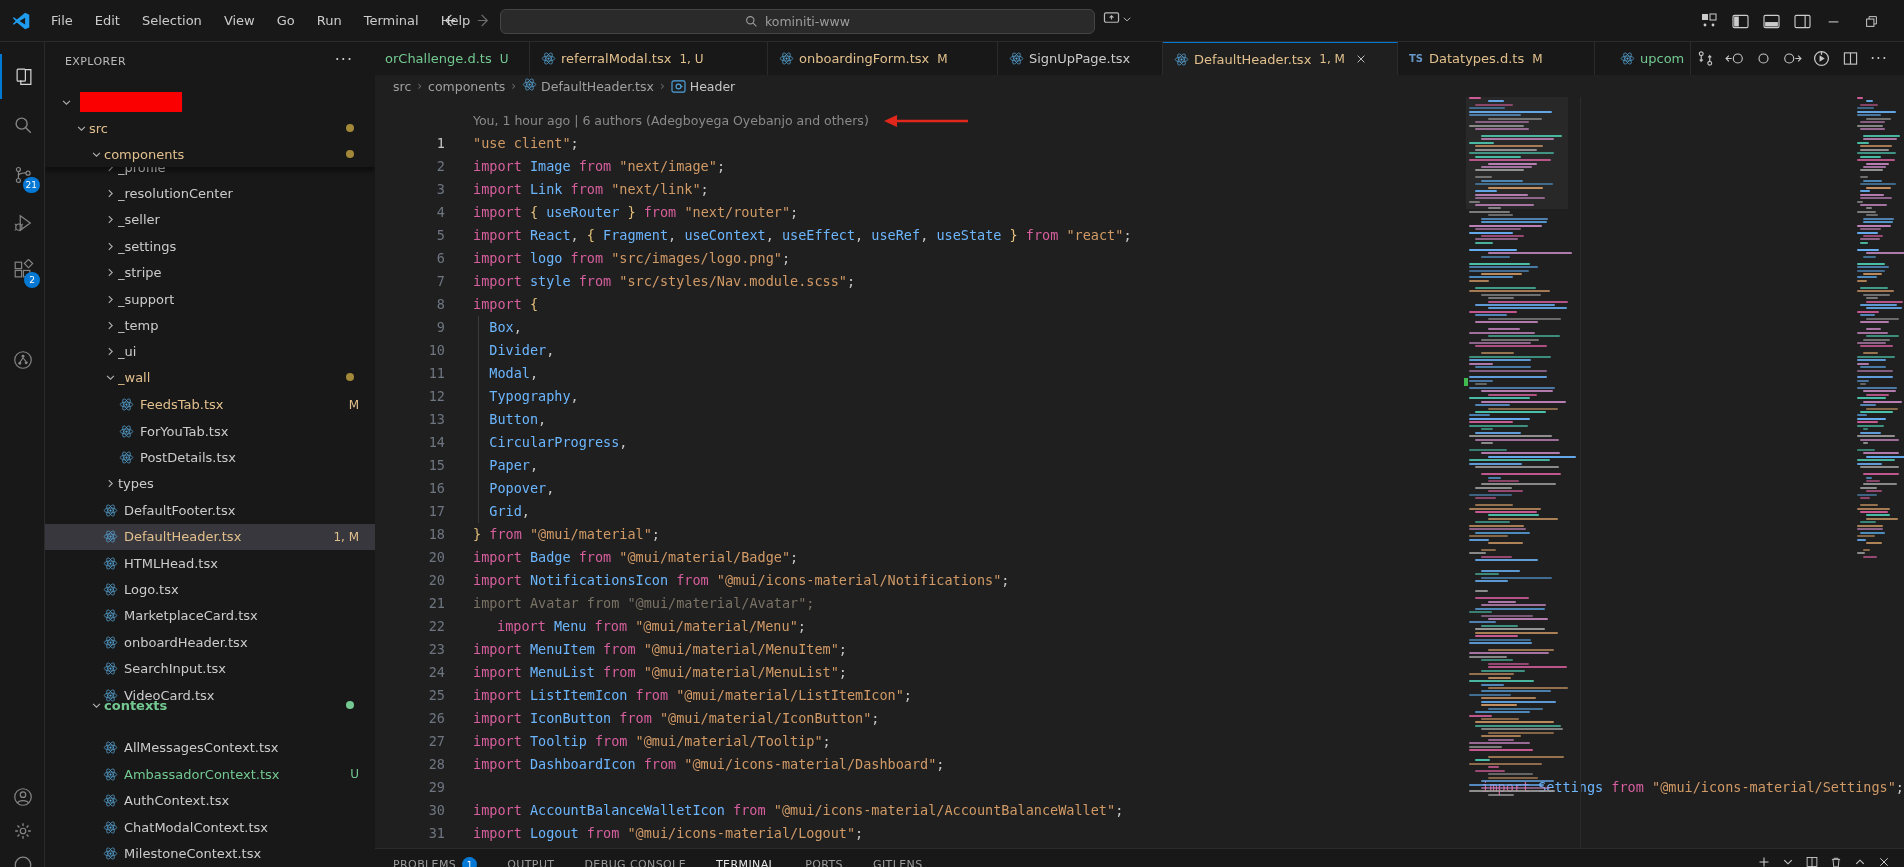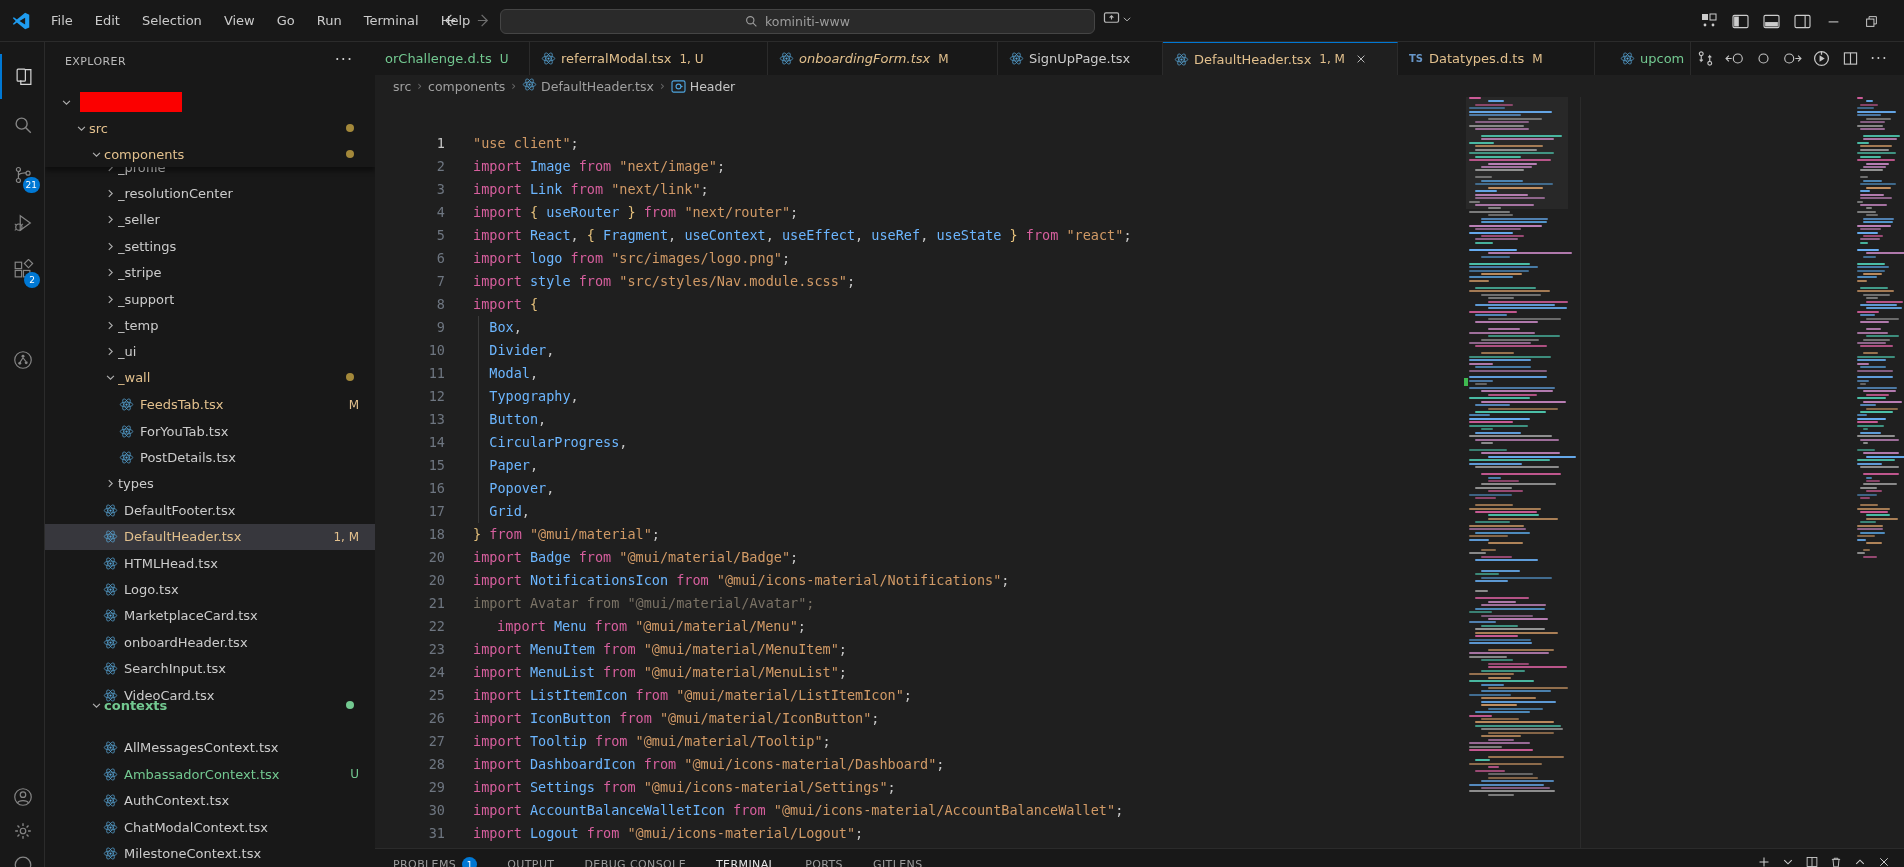--- a/index.html
+++ b/index.html
@@ -615,21 +615,21 @@
         <span class="ficon">
           <svg width="15" height="15" viewBox="0 0 24 24">
             <g stroke="#58a6d8" stroke-width="1.1" fill="none">
               <ellipse cx="12" cy="12" rx="10" ry="4"></ellipse>
               <ellipse cx="12" cy="12" rx="10" ry="4" transform="rotate(60 12 12)"></ellipse>
               <ellipse cx="12" cy="12" rx="10" ry="4" transform="rotate(120 12 12)"></ellipse>
             </g>
             <circle cx="12" cy="12" r="1.8" fill="#58a6d8"></circle>
           </svg>
         </span>
-        <span style="color: rgb(226, 192, 141); font-style: italic;">onboardingForm.tsx</span>
+        <span style="color: rgb(226, 192, 141);">onboardingForm.tsx</span>
         <span class="tab-badge" style="color: rgb(226, 192, 141);">M</span>
       </div>
       <div class="tab" style="width: 165px; flex: 0 0 165px;">
         <span class="ficon">
           <svg width="15" height="15" viewBox="0 0 24 24">
             <g stroke="#58a6d8" stroke-width="1.1" fill="none">
               <ellipse cx="12" cy="12" rx="10" ry="4"></ellipse>
               <ellipse cx="12" cy="12" rx="10" ry="4" transform="rotate(60 12 12)"></ellipse>
               <ellipse cx="12" cy="12" rx="10" ry="4" transform="rotate(120 12 12)"></ellipse>
             </g>
@@ -741,20 +741,27 @@
     <span class="bc-item">
       <svg width="15" height="13" viewBox="0 0 18 16">
           <rect x="1" y="1" width="16" height="14" rx="2" stroke="#4fa6e0" fill="none" stroke-width="1.4"></rect>
           <circle cx="9" cy="8" r="3" stroke="#4fa6e0" fill="none" stroke-width="1.4"></circle>
           <path d="M12 8 h2" stroke="#4fa6e0" stroke-width="1.4"></path>
         </svg>
       <span style="color:#c5c5c5">Header</span>
     </span>
   </div>
   <div id="code-area">
+    <div id="blame-row">
+      <span>You, 1 hour ago | 6 authors (Adegboyega Oyebanjo and others)</span>
+      <svg id="blame-arrow" width="86" height="14" viewBox="0 0 86 14">
+        <path d="M12 7 H85" stroke="#e1261c" stroke-width="2.6"></path>
+        <polygon points="1,7 14,1 14,13" fill="#e1261c"></polygon>
+      </svg>
+    </div>
     <div id="rows">
         <div class="crow" style="top: 23px;"><span class="gut cur">1</span><span class="ctext"><span class="tk-s">"use client"</span><span class="tk-p">;</span></span></div>
         <div class="crow" style="top: 46px;"><span class="gut">2</span><span class="ctext"><span class="tk-k">import </span><span class="tk-i">Image</span><span class="tk-k"> from </span><span class="tk-s">"next/image"</span><span class="tk-p">;</span></span></div>
         <div class="crow" style="top: 69px;"><span class="gut">3</span><span class="ctext"><span class="tk-k">import </span><span class="tk-i">Link</span><span class="tk-k"> from </span><span class="tk-s">"next/link"</span><span class="tk-p">;</span></span></div>
         <div class="crow" style="top: 92px;"><span class="gut">4</span><span class="ctext"><span class="tk-k">import </span><span class="tk-b">{ </span><span class="tk-i">useRouter</span><span class="tk-b"> }</span><span class="tk-k"> from </span><span class="tk-s">"next/router"</span><span class="tk-p">;</span></span></div>
         <div class="crow" style="top: 115px;"><span class="gut">5</span><span class="ctext"><span class="tk-k">import </span><span class="tk-i">React</span><span class="tk-p">, </span><span class="tk-b">{ </span><span class="tk-i">Fragment</span><span class="tk-p">, </span><span class="tk-i">useContext</span><span class="tk-p">, </span><span class="tk-i">useEffect</span><span class="tk-p">, </span><span class="tk-i">useRef</span><span class="tk-p">, </span><span class="tk-i">useState</span><span class="tk-b"> }</span><span class="tk-k"> from </span><span class="tk-s">"react"</span><span class="tk-p">;</span></span></div>
         <div class="crow" style="top: 138px;"><span class="gut">6</span><span class="ctext"><span class="tk-k">import </span><span class="tk-i">logo</span><span class="tk-k"> from </span><span class="tk-s">"src/images/logo.png"</span><span class="tk-p">;</span></span></div>
         <div class="crow" style="top: 161px;"><span class="gut">7</span><span class="ctext"><span class="tk-k">import </span><span class="tk-i">style</span><span class="tk-k"> from </span><span class="tk-s">"src/styles/Nav.module.scss"</span><span class="tk-p">;</span></span></div>
         <div class="crow" style="top: 184px;"><span class="gut">8</span><span class="ctext"><span class="tk-k">import </span><span class="tk-b">{</span></span></div>
         <div class="crow" style="top: 207px;"><span class="gut">9</span><span class="ctext"><span class="tk-i">  Box</span><span class="tk-p">,</span></span></div>
@@ -770,21 +777,21 @@
         <div class="crow" style="top: 437px;"><span class="gut">20</span><span class="ctext"><span class="tk-k">import </span><span class="tk-i">Badge</span><span class="tk-k"> from </span><span class="tk-s">"@mui/material/Badge"</span><span class="tk-p">;</span></span></div>
         <div class="crow" style="top: 460px;"><span class="gut">20</span><span class="ctext"><span class="tk-k">import </span><span class="tk-i">NotificationsIcon</span><span class="tk-k"> from </span><span class="tk-s">"@mui/icons-material/Notifications"</span><span class="tk-p">;</span></span></div>
         <div class="crow dim" style="top: 483px;"><span class="gut">21</span><span class="ctext"><span class="tk-k">import </span><span class="tk-i">Avatar</span><span class="tk-k"> from </span><span class="tk-s">"@mui/material/Avatar"</span><span class="tk-p">;</span></span></div>
         <div class="crow" style="top: 506px; gap: 24px;"><span class="gut">22</span><span class="ctext"><span class="tk-k">import </span><span class="tk-i">Menu</span><span class="tk-k"> from </span><span class="tk-s">"@mui/material/Menu"</span><span class="tk-p">;</span></span></div>
         <div class="crow" style="top: 529px;"><span class="gut">23</span><span class="ctext"><span class="tk-k">import </span><span class="tk-i">MenuItem</span><span class="tk-k"> from </span><span class="tk-s">"@mui/material/MenuItem"</span><span class="tk-p">;</span></span></div>
         <div class="crow" style="top: 552px;"><span class="gut">24</span><span class="ctext"><span class="tk-k">import </span><span class="tk-i">MenuList</span><span class="tk-k"> from </span><span class="tk-s">"@mui/material/MenuList"</span><span class="tk-p">;</span></span></div>
         <div class="crow" style="top: 575px;"><span class="gut">25</span><span class="ctext"><span class="tk-k">import </span><span class="tk-i">ListItemIcon</span><span class="tk-k"> from </span><span class="tk-s">"@mui/material/ListItemIcon"</span><span class="tk-p">;</span></span></div>
         <div class="crow" style="top: 598px;"><span class="gut">26</span><span class="ctext"><span class="tk-k">import </span><span class="tk-i">IconButton</span><span class="tk-k"> from </span><span class="tk-s">"@mui/material/IconButton"</span><span class="tk-p">;</span></span></div>
         <div class="crow" style="top: 621px;"><span class="gut">27</span><span class="ctext"><span class="tk-k">import </span><span class="tk-i">Tooltip</span><span class="tk-k"> from </span><span class="tk-s">"@mui/material/Tooltip"</span><span class="tk-p">;</span></span></div>
         <div class="crow" style="top: 644px;"><span class="gut">28</span><span class="ctext"><span class="tk-k">import </span><span class="tk-i">DashboardIcon</span><span class="tk-k"> from </span><span class="tk-s">"@mui/icons-material/Dashboard"</span><span class="tk-p">;</span></span></div>
-        <div class="crow" style="top: 667px;"><span class="gut">29</span><span class="ctext"><span class="tk-k">import </span><span class="tk-i">Settings</span><span class="tk-k"> from </span><span class="tk-s">"@mui/icons-material/Settings"</span><span class="tk-p">;</span></span></div>
+        <div class="crow" style="top: 667px; justify-content: space-between;"><span class="gut">29</span><span class="ctext"><span class="tk-k">import </span><span class="tk-i">Settings</span><span class="tk-k"> from </span><span class="tk-s">"@mui/icons-material/Settings"</span><span class="tk-p">;</span></span></div>
         <div class="crow" style="top: 690px;"><span class="gut">30</span><span class="ctext"><span class="tk-k">import </span><span class="tk-i">AccountBalanceWalletIcon</span><span class="tk-k"> from </span><span class="tk-s">"@mui/icons-material/AccountBalanceWallet"</span><span class="tk-p">;</span></span></div>
         <div class="crow" style="top: 713px;"><span class="gut">31</span><span class="ctext"><span class="tk-k">import </span><span class="tk-i">Logout</span><span class="tk-k"> from </span><span class="tk-s">"@mui/icons-material/Logout"</span><span class="tk-p">;</span></span></div>
         <div class="crow" style="top: 736px;"><span class="gut">32</span><span class="ctext"></span></div>
       </div>
     <div id="indent-guide" style="top: 219px; height: 207px;"></div>
     <div id="mm-viewport"></div>
     <div id="minimap1">
         <div class="mmbar" style="left: 3px; top: 0px; width: 12.1142px; background: rgb(215, 95, 158); opacity: 0.939979;"></div>
         <div class="mmbar" style="left: 22px; top: 3.45px; width: 15.7645px; background: rgb(108, 182, 255); opacity: 0.876329;"></div>
         <div class="mmbar" style="left: 9px; top: 6.9px; width: 38.4101px; background: rgb(215, 95, 158); opacity: 0.564307;"></div>

